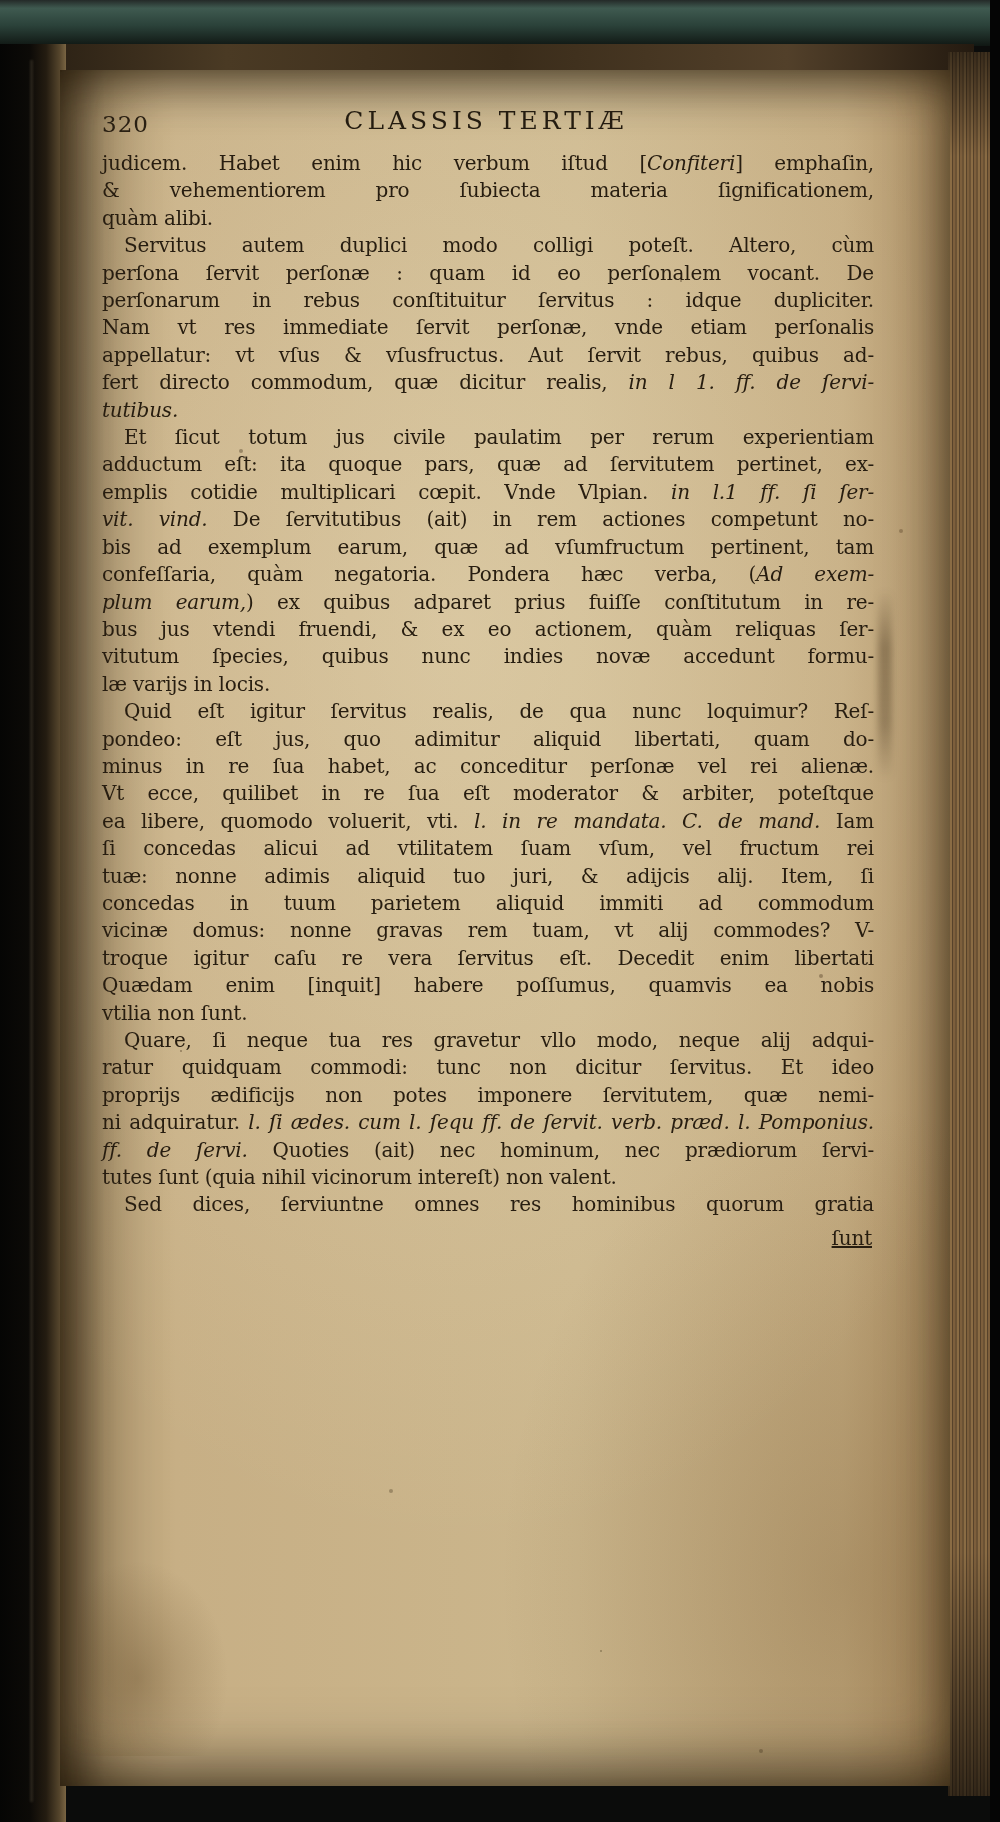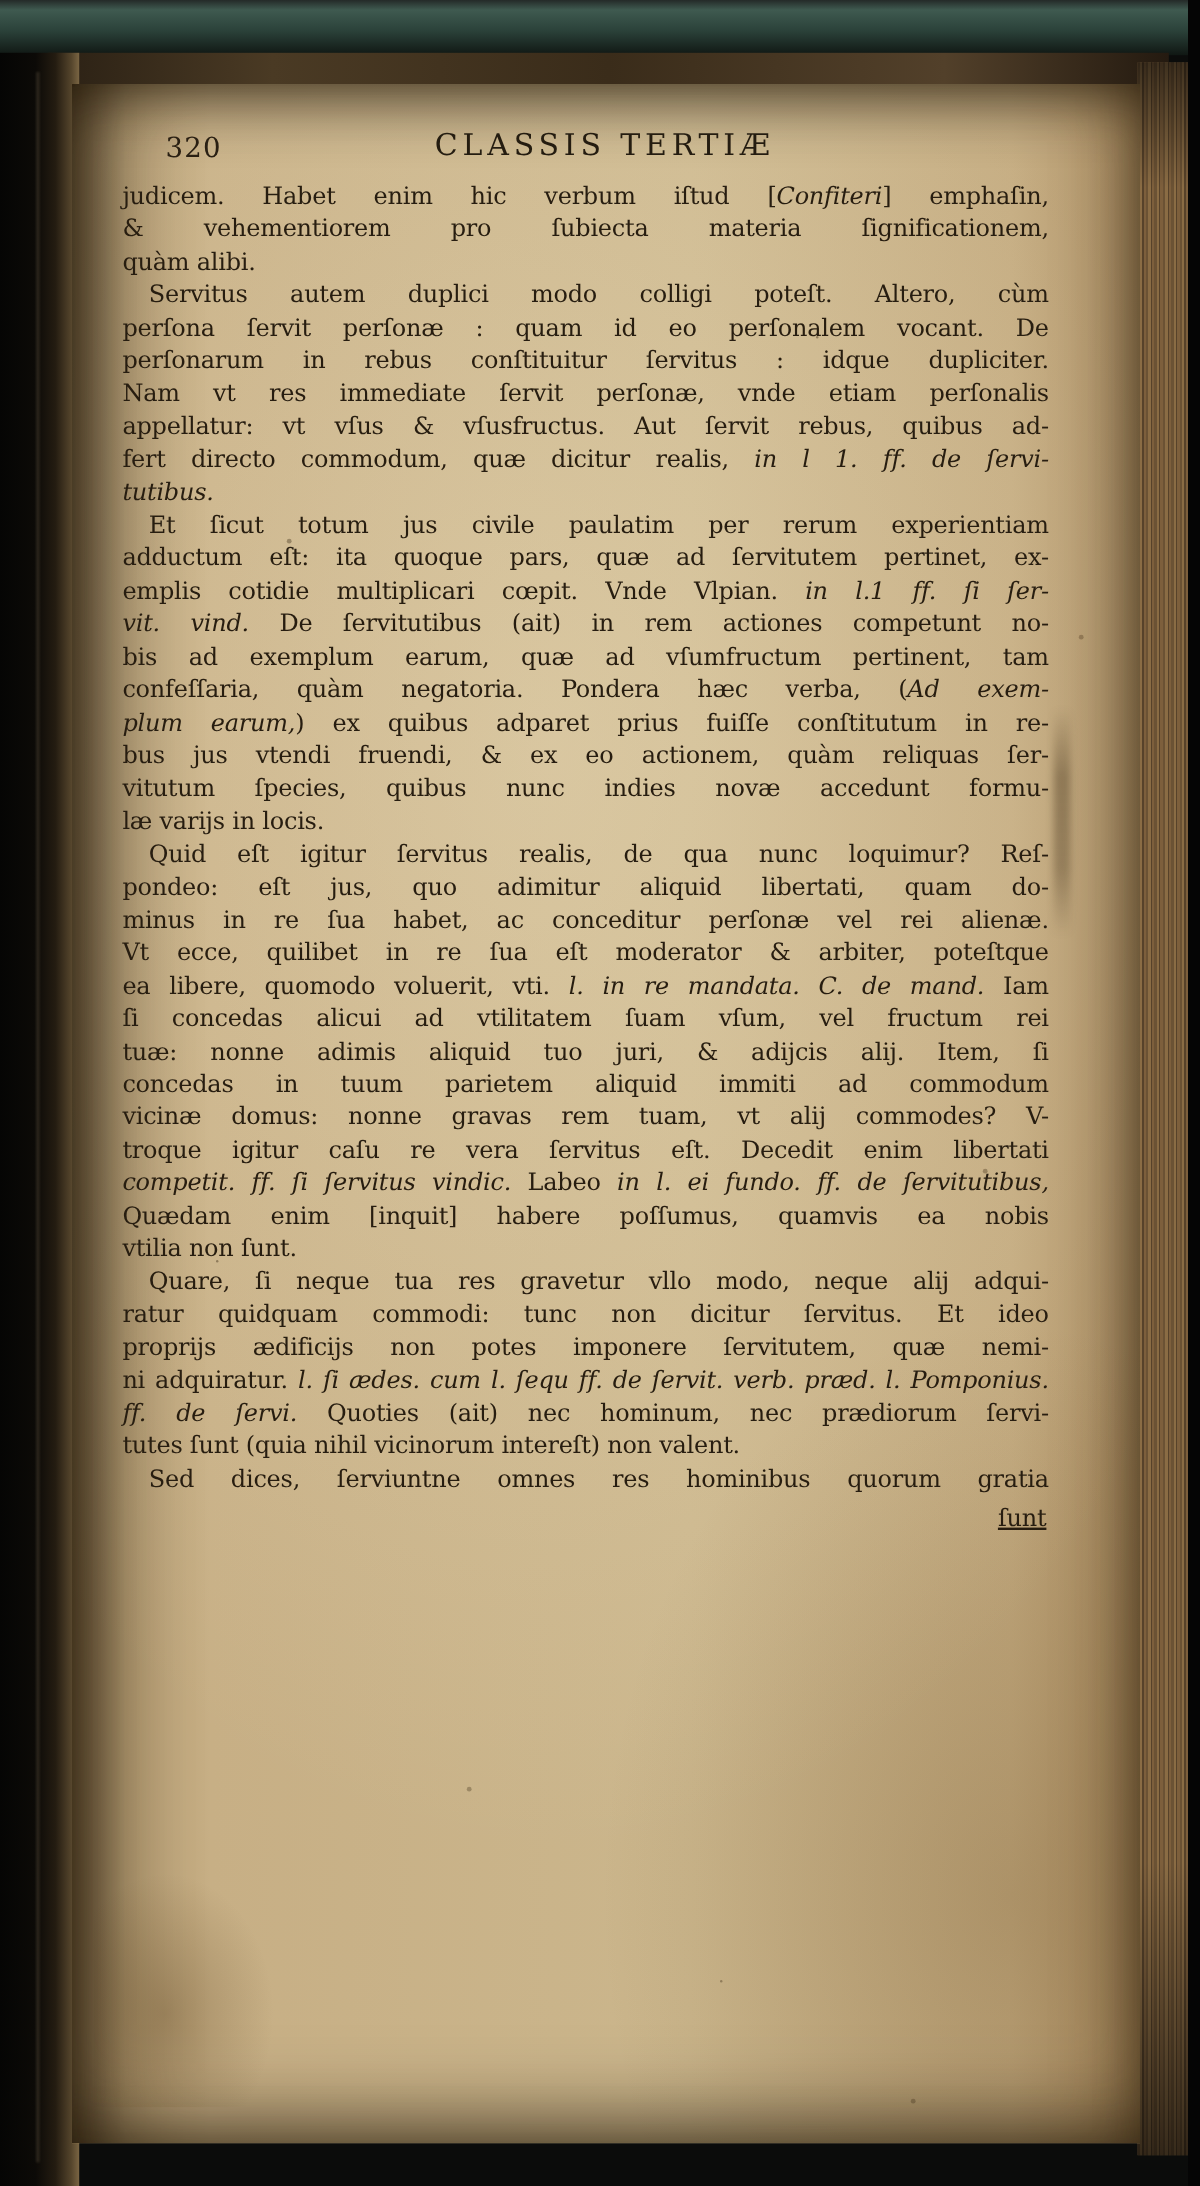--- a/index.html
+++ b/index.html
@@ -44,21 +44,21 @@
     background:
       radial-gradient(120% 90% at 45% 32%, rgba(252,242,212,0.30) 0%, rgba(252,242,212,0) 60%),
       radial-gradient(55% 40% at 88% 88%, rgba(90,60,20,0.22), rgba(90,60,20,0) 70%),
       linear-gradient(90deg,#8f7750 0%,#b89f74 5%,#c7af85 13%,#cbb68c 58%,#c3aa7f 88%,#ab8d61 100%);
     box-shadow:
       inset 0 30px 50px -20px rgba(30,20,5,0.6),
       inset 0 -45px 70px -30px rgba(30,20,5,0.55),
       inset -30px 0 60px -25px rgba(40,25,8,0.5),
       inset 45px 0 80px -30px rgba(20,12,4,0.75);
   }
-  .page-head { position:absolute; top:36px; left:42px; right:80px; height:36px; color:#2a2013;margin-left:36px; }
+  .page-head { position:absolute; top:36px; left:42px; right:80px; height:36px; color:#2a2013; }
   .page-number { position:absolute; left:0; top:5px; font-size:23px; letter-spacing:1px; }
   .running-title {
     display:block; text-align:center; font-size:25px; letter-spacing:4px;
     color:#241c10;
   }
   .text-block {
     position:absolute; top:80px; left:42px; width:772px;
     font-size:20px; line-height:27.4px; color:#271d10; letter-spacing:-0.2px;
   }
   .line { text-align:justify; text-align-last:justify; }
@@ -133,21 +133,20 @@
           <div class="line indent"><span>Quid eſt igitur ſervitus realis, de qua nunc loquimur? Reſ-</span></div>
           <div class="line"><span>pondeo: eſt jus, quo adimitur aliquid libertati, quam do-</span></div>
           <div class="line"><span>minus in re ſua habet, ac conceditur perſonæ vel rei alienæ.</span></div>
           <div class="line"><span>Vt ecce, quilibet in re ſua eſt moderator &amp; arbiter, poteſtque</span></div>
           <div class="line"><span>ea libere, quomodo voluerit, vti. </span><span class="it">l. in re mandata. C. de mand.</span><span> Iam</span></div>
           <div class="line"><span>ſi concedas alicui ad vtilitatem ſuam vſum, vel fructum rei</span></div>
           <div class="line"><span>tuæ: nonne adimis aliquid tuo juri, &amp; adijcis alij. Item, ſi</span></div>
           <div class="line"><span>concedas in tuum parietem aliquid immiti ad commodum</span></div>
           <div class="line"><span>vicinæ domus: nonne gravas rem tuam, vt alij commodes? V-</span></div>
           <div class="line"><span>troque igitur caſu re vera ſervitus eſt. Decedit enim libertati</span></div>
-          <div class="line"><span class="it">competit. ff. ſi ſervitus vindic.</span><span> Labeo </span><span class="it">in l. ei fundo. ff. de ſervitutibus,</span></div>
           <div class="line"><span>Quædam enim [inquit] habere poſſumus, quamvis ea nobis</span></div>
           <div class="line flush"><span>vtilia non ſunt.</span></div>
           <div class="line indent"><span>Quare, ſi neque tua res gravetur vllo modo, neque alij adqui-</span></div>
           <div class="line"><span>ratur quidquam commodi: tunc non dicitur ſervitus. Et ideo</span></div>
           <div class="line"><span>proprijs ædificijs non potes imponere ſervitutem, quæ nemi-</span></div>
           <div class="line"><span>ni adquiratur. </span><span class="it">l. ſi ædes. cum l. ſequ ff. de ſervit. verb. præd. l. Pomponius.</span></div>
           <div class="line"><span class="it">ff. de ſervi.</span><span> Quoties (ait) nec hominum, nec prædiorum ſervi-</span></div>
           <div class="line flush"><span>tutes ſunt (quia nihil vicinorum intereſt) non valent.</span></div>
           <div class="line indent"><span>Sed dices, ſerviuntne omnes res hominibus quorum gratia</span></div>
         </div>

